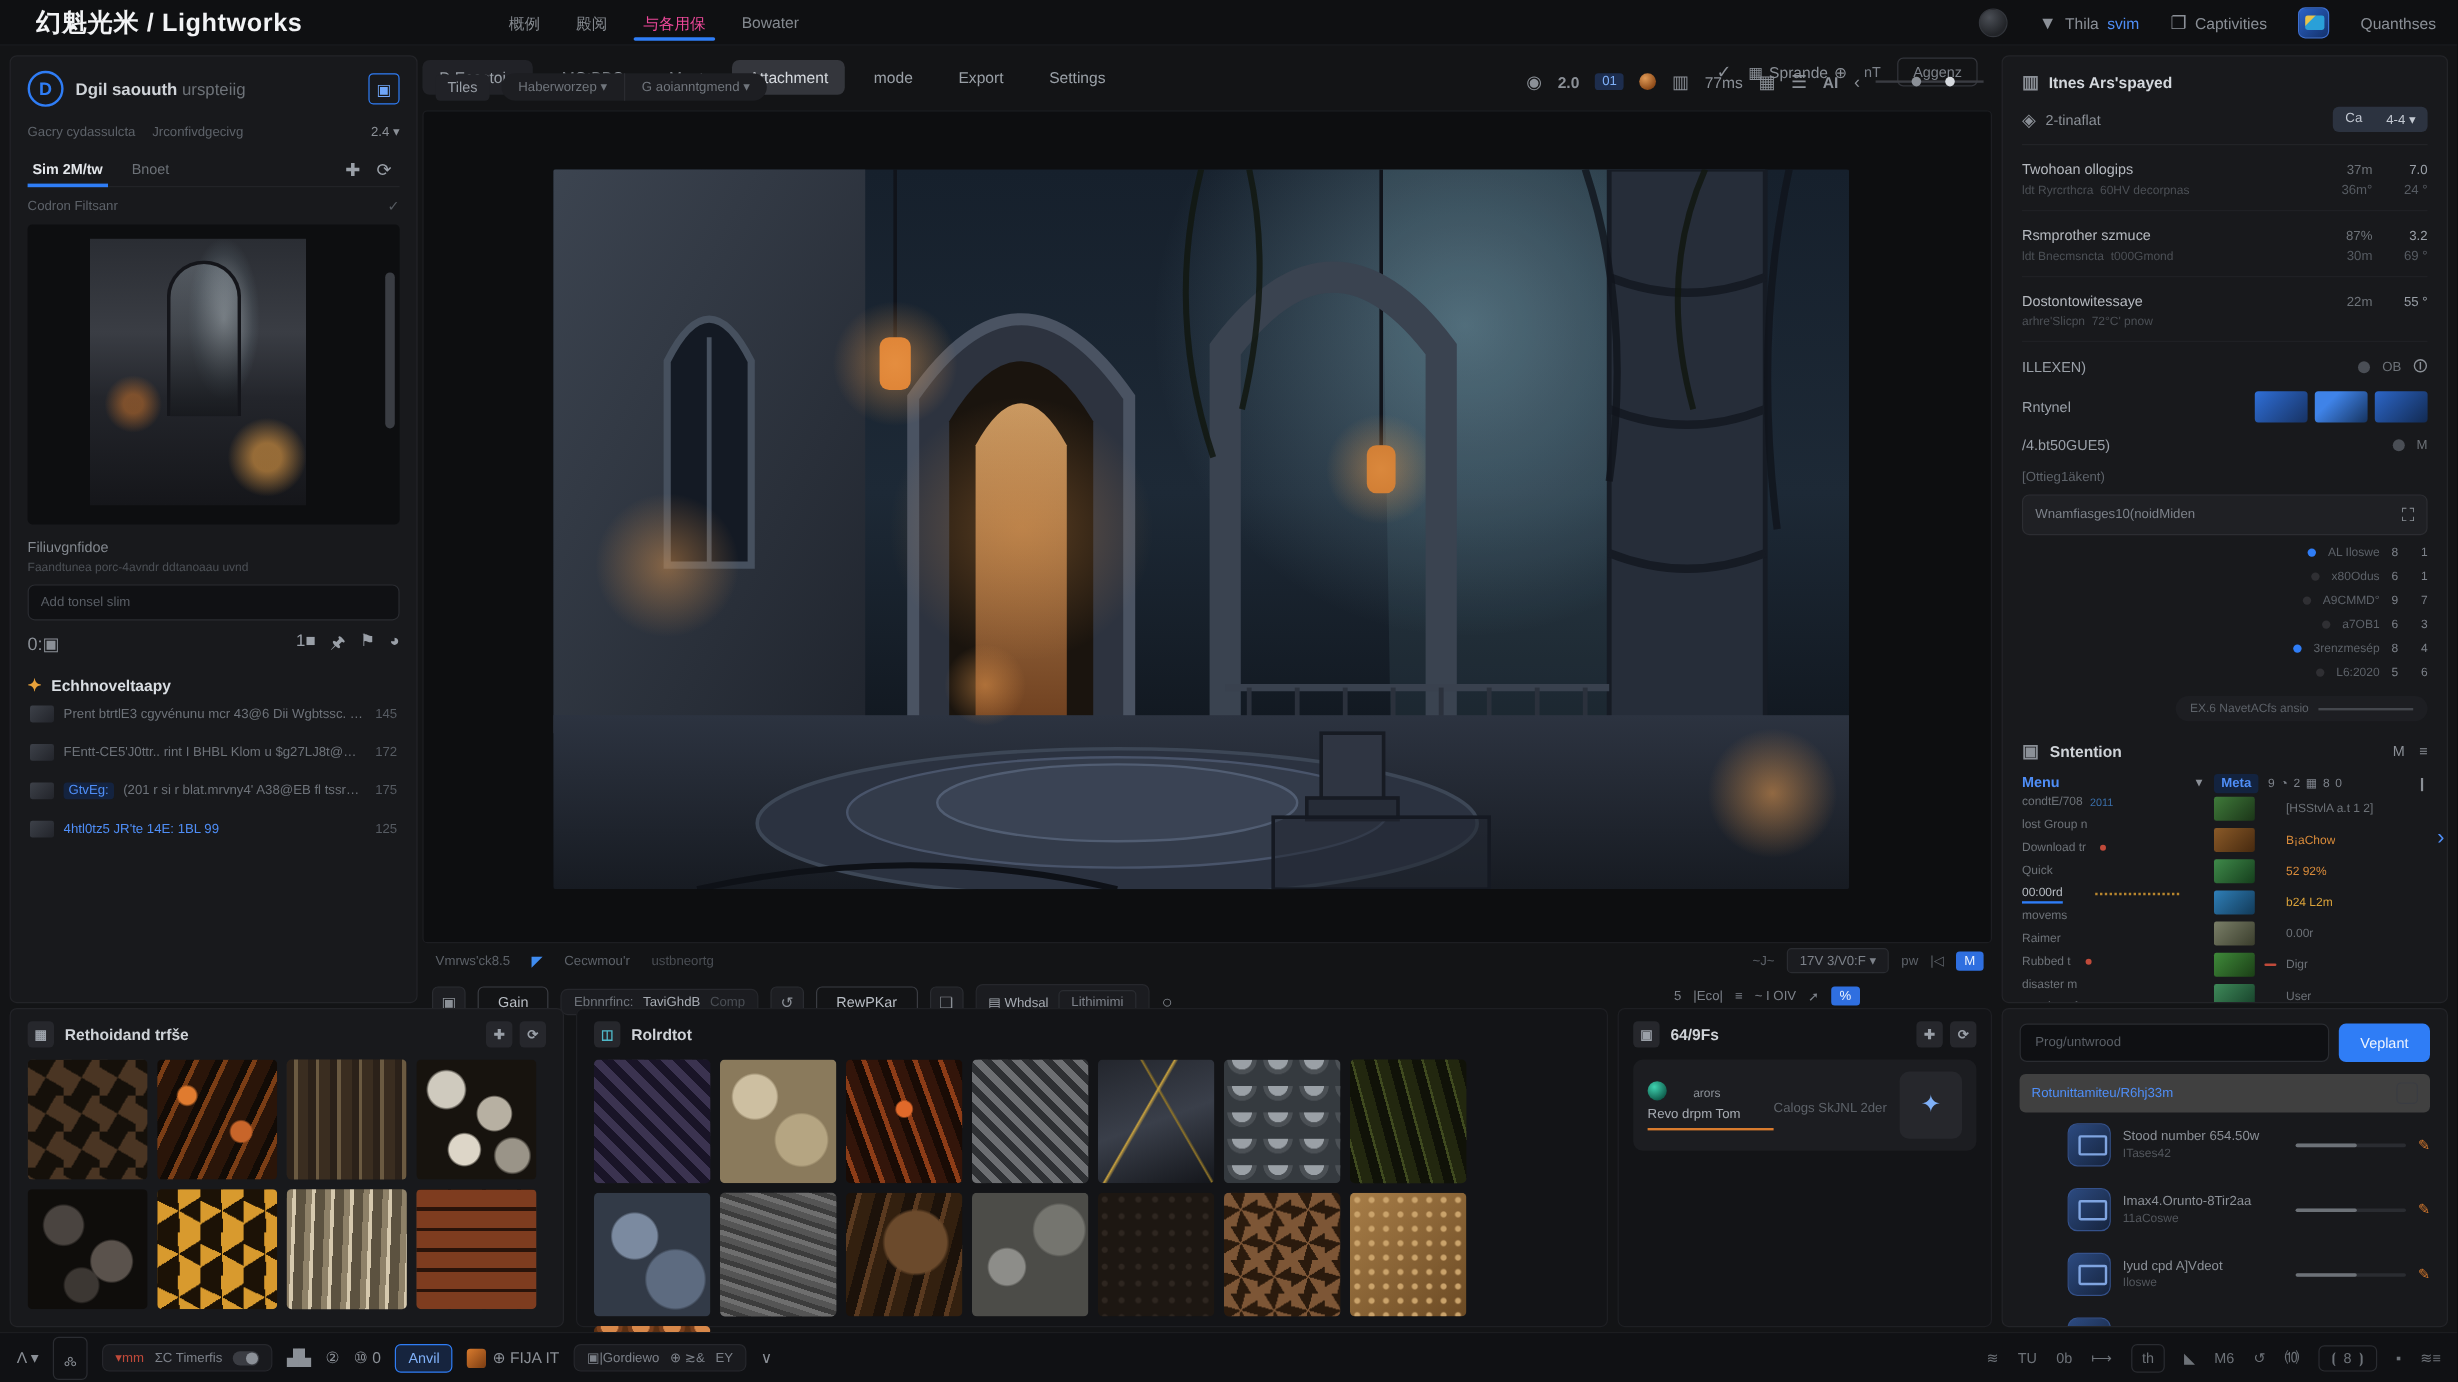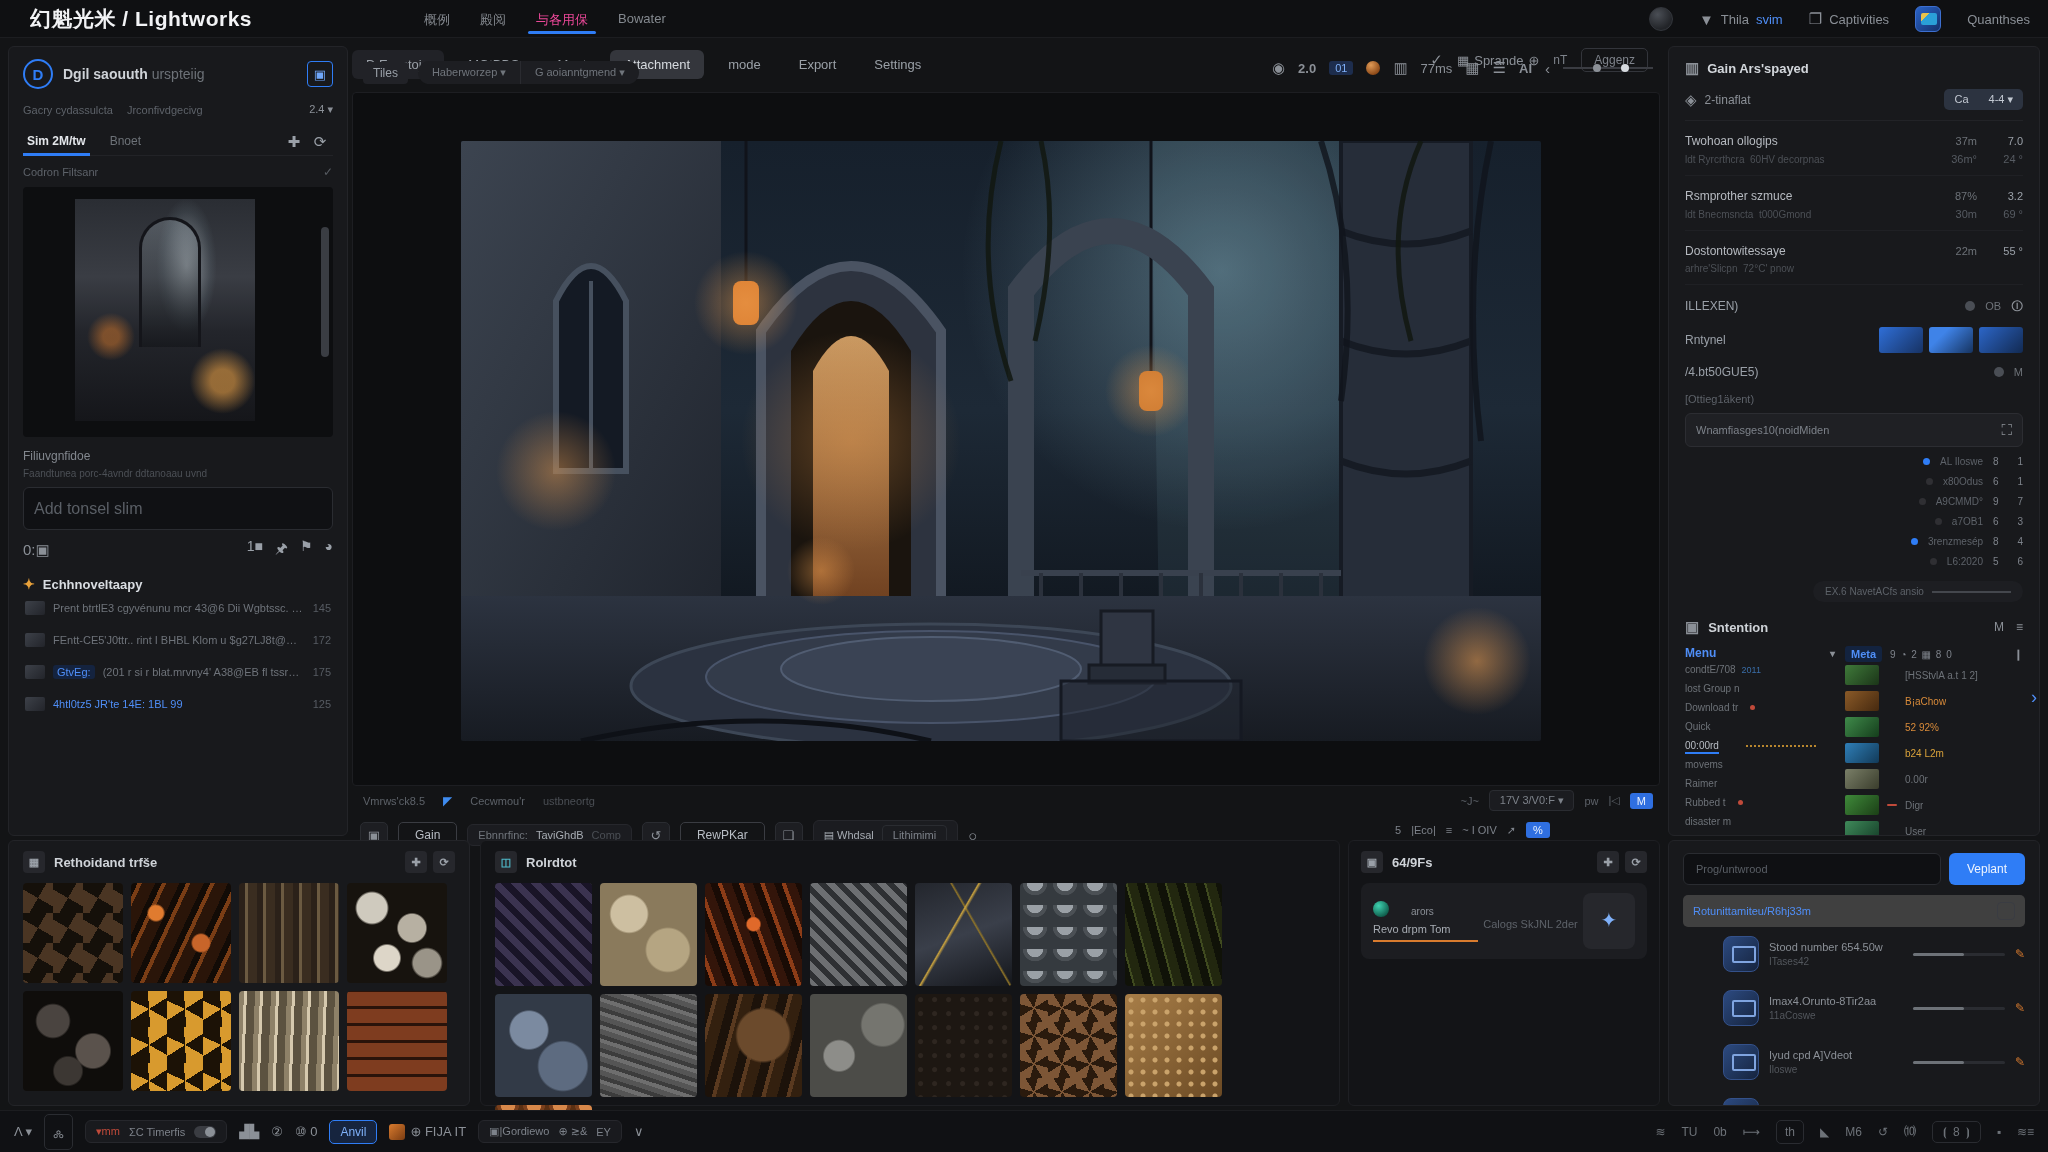--- a/index.html
+++ b/index.html
@@ -60,21 +60,21 @@
     background:
       radial-gradient(ellipse 40px 90px at 62% 30%, rgba(210,220,225,.55), rgba(120,140,150,.15) 60%, transparent 75%),
       radial-gradient(circle at 20% 62%, rgba(216,123,46,.5) 0 4%, transparent 12%),
       radial-gradient(circle at 82% 82%, rgba(232,160,70,.6) 0 5%, transparent 14%),
       linear-gradient(180deg,#2a2d33 0%,#3a3d44 35%,#23252b 60%,#15161a 100%);
   }
   #lp-thumb .arch { position:absolute; left:116px; top:30px; width:62px; height:130px; border:3px solid #14151a; border-bottom:none; border-radius:60px 60px 0 0; background:linear-gradient(180deg,rgba(190,205,215,.25),rgba(20,22,26,.7)); }
   #lp-thumb .scroll { position:absolute; right:4px; top:40px; width:8px; height:130px; background:#3a3d43; border-radius:4px; }
   #lp-sec { margin-top:12px; font-size:12px; color:#83888f; }
   #lp-cap { margin-top:5px; font-size:10px; color:#4c5056; }
-  #lp-input { margin-top:8px; width:100%; height:43px; padding:0 10px; font-size:16px; }
+  #lp-input { margin-top:8px; width:100%; height:30px; padding:0 10px; font-size:11px; }
   #lp-icons { display:flex; align-items:center; margin-top:8px; gap:10px; }
   #lp-icons .right { margin-left:auto; display:flex; gap:12px; font-size:14px; color:#9aa0a8; }
   #lp-list-head { display:flex; align-items:center; gap:8px; margin-top:14px; font-size:13px; font-weight:bold; color:#d9dde2; }
   .star { color:#e8a13a; font-size:14px; }
   .lp-row { display:flex; align-items:center; gap:8px; padding:9px 2px; font-size:11px; color:#6e737a; }
   .lp-row .thumb { width:20px; height:14px; border-radius:2px; background:linear-gradient(135deg,#3d4149,#22242a); flex:none; }
   .lp-row .lbl { flex:1; overflow:hidden; white-space:nowrap; text-overflow:ellipsis; }
   .lp-row .cnt { color:#565b62; font-size:11px; flex:none; }
   .lp-row .chip { color:#4f8ef7; background:#14233f; border-radius:3px; padding:1px 4px; flex:none; }
   .chip:empty { display:none; }
@@ -168,21 +168,21 @@
   #mat-center .sw { width:97px; height:103px; }
 
   
   #session { left:1348px; top:840px; width:312px; height:266px; padding:10px 12px; background:#131417; border-color:#1e1f23; }
   #sess-card { margin-top:10px; background:#1c1d21; border-radius:8px; padding:10px 12px; display:flex; align-items:center; }
   .sess-tab { flex:1; }
   .sess-tab .top { display:flex; align-items:flex-end; gap:22px; font-size:10px; color:#8b9097; }
   .teal-dot { width:16px; height:16px; border-radius:50%; background:radial-gradient(circle at 35% 30%,#3fd2b0,#0f5d4c 75%); }
   .sess-tab .name { margin-top:6px; font-size:11px; color:#a7acb3; }
   .sess-tab.active .name { border-bottom:2px solid #d97b2e; padding-bottom:5px; }
-  .sess-tab.dim2 .name { color:#5d6269; border-bottom:none;text-align:center; }
+  .sess-tab.dim2 .name { color:#5d6269; border-bottom:none; }
   #sess-badge { width:52px; height:56px; background:#26272c; border-radius:8px; position:relative; flex:none; }
   #sess-badge::after { content:"✦"; position:absolute; left:50%; top:50%; transform:translate(-50%,-55%); color:#7fb0f8; font-size:20px; }
 
   
   #downloads { left:1668px; top:840px; width:372px; height:266px; padding:12px 14px; overflow:hidden; }
   #dl-search { display:flex; gap:8px; }
   #dl-search input { flex:1; height:32px; padding:0 12px; font-size:11px; background:#0f1013; }
   #dl-btn { background:#2f7df6; color:#eef4fe; border-radius:6px; font-size:12px; padding:0 18px; display:flex; align-items:center; white-space:nowrap; }
   #dl-link { display:flex; align-items:center; margin-top:10px; background:#404040; border-radius:5px; padding:7px 10px; font-size:11px; color:#4f8ef7; }
   #dl-link .o { margin-left:auto; width:18px; height:18px; border:1px solid #3a3c42; border-radius:4px; }
@@ -481,21 +481,21 @@
     <span>|Eco|</span>
     <span>≡</span>
     <span>~ I OIV</span>
     <span>➚</span>
     <span class="blue-sq">%</span>
   </div>
 
   <div class="panel" id="right-panel">
     <div id="rp-head">
       <span class="ic">▥</span>
-      <span>Gain Ars'spayed</span>
+      <span>Itnes Ars'spayed</span>
     </div>
     <div id="rp-preset">
       <span class="ic">◈</span>
       <span>2-tinaflat</span>
       <span class="chips">
         <span>Ca</span>
         <span>4-4 ▾</span>
       </span>
     </div>
 

